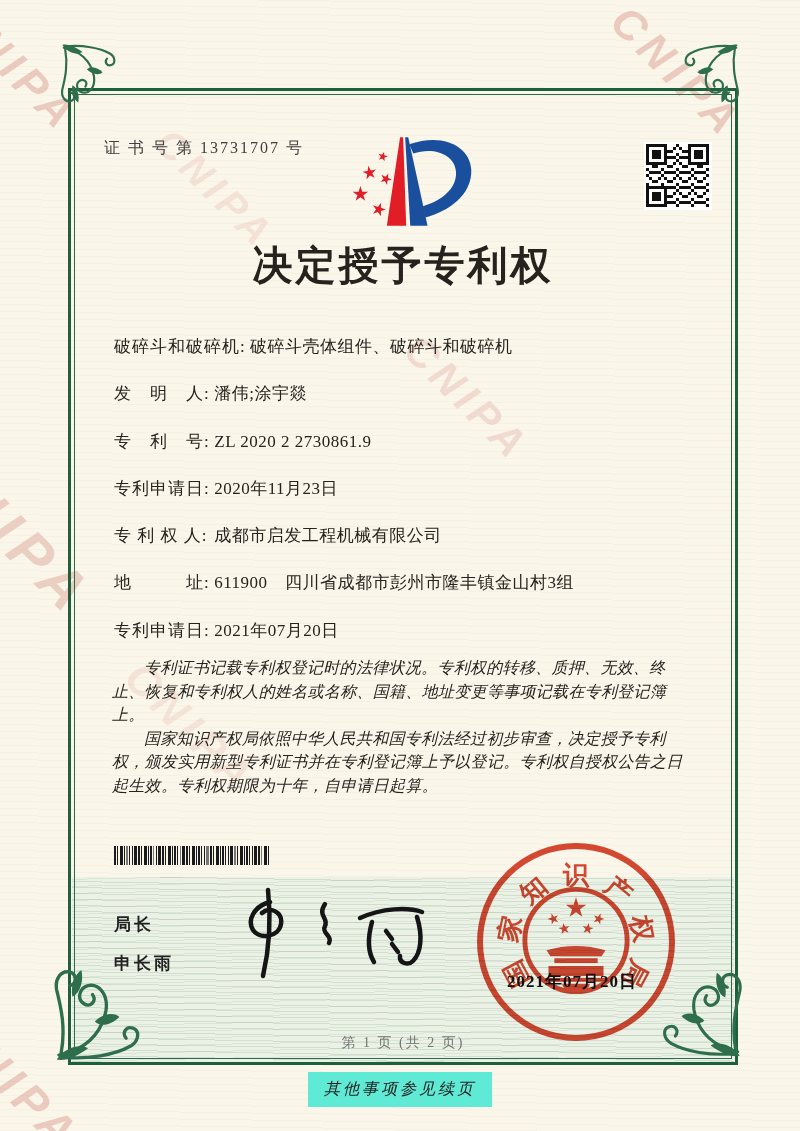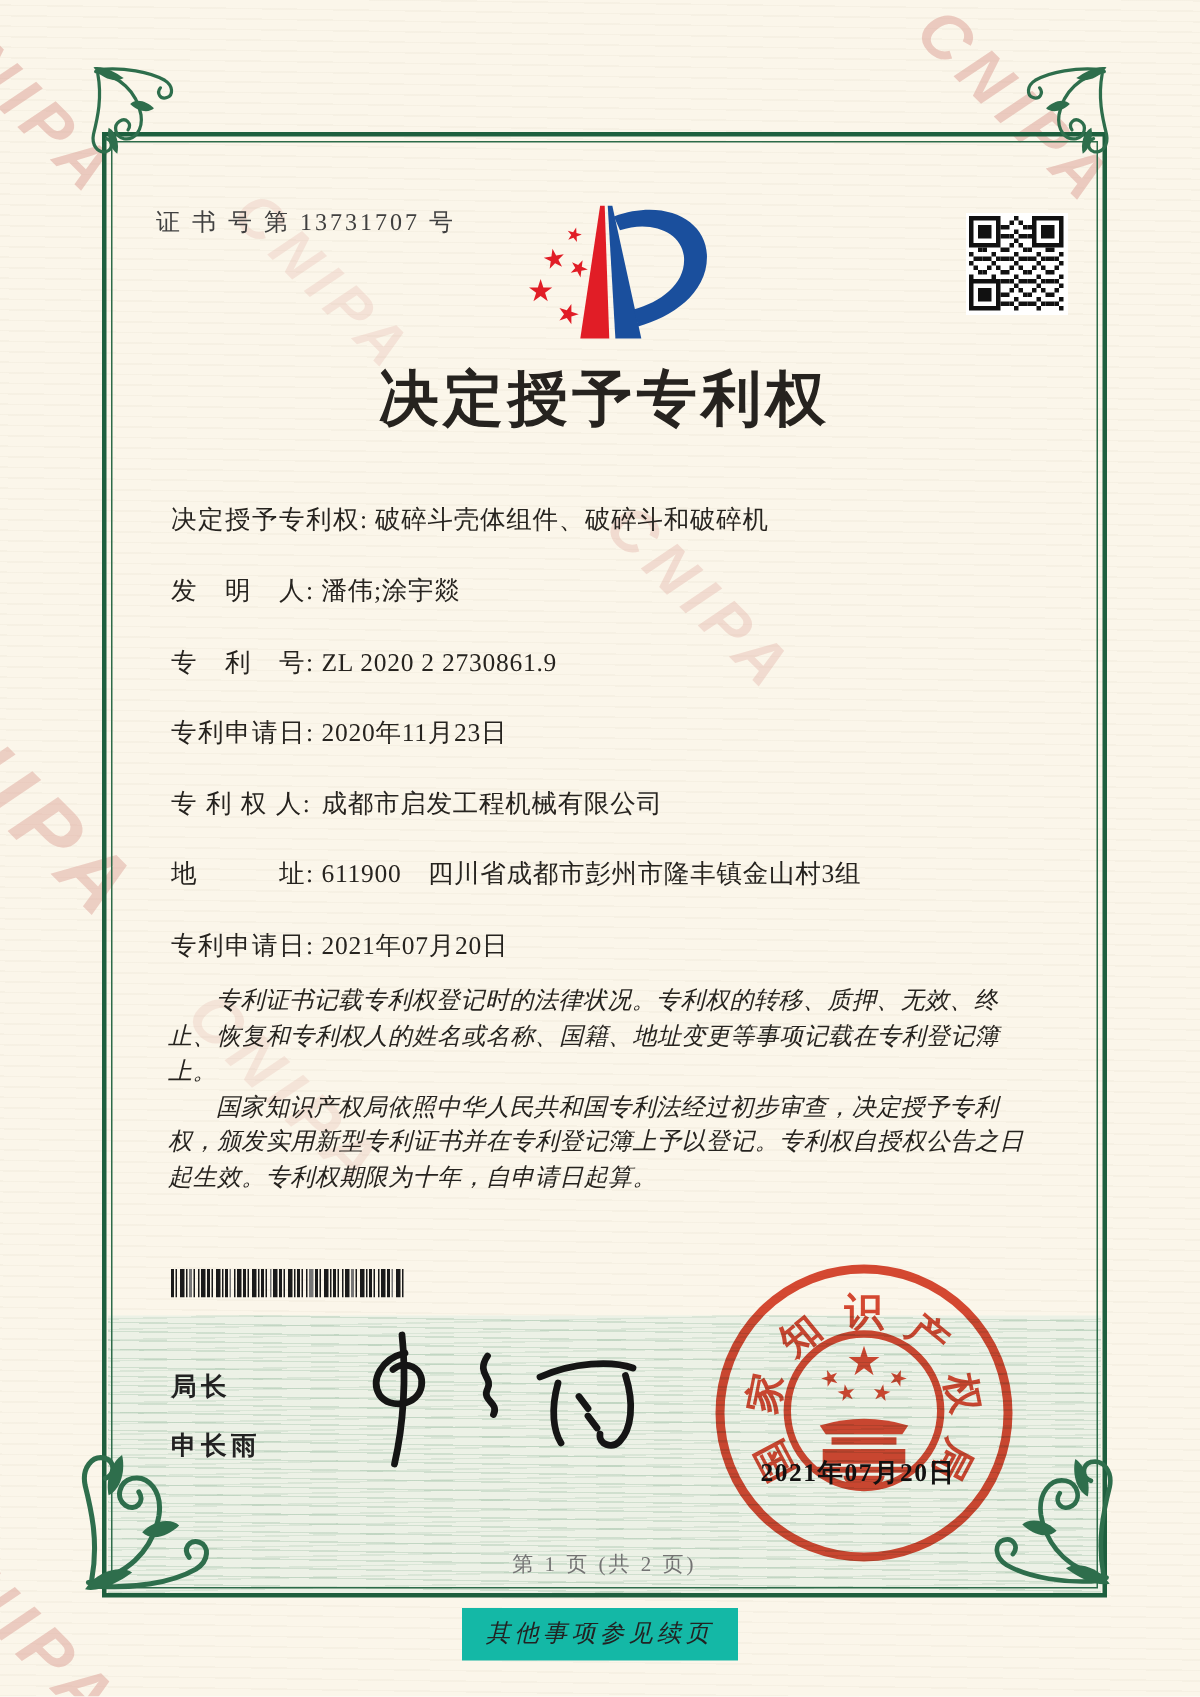--- a/index.html
+++ b/index.html
@@ -54,21 +54,21 @@
   .sig{position:absolute;left:224px;top:878px;width:214px;height:108px;z-index:4;}
   .seal{position:absolute;left:477px;top:843px;width:186px;height:186px;border:6px solid #d6402a;
         border-radius:50%;z-index:5;mix-blend-mode:multiply;opacity:.95;}
   .seal .ch{position:absolute;left:50%;top:50%;font-size:26px;font-weight:bold;color:#d6402a;
         font-family:"Liberation Serif","DejaVu Serif",serif;}
   .emblem{position:absolute;left:50%;top:50%;width:118px;height:124px;transform:translate(-50%,-52%);}
   .sealdate{position:absolute;left:482px;top:970px;width:180px;text-align:center;z-index:6;
         font-size:17px;font-weight:bold;color:#111;letter-spacing:1px;}
   .pageinfo{position:absolute;left:68px;top:1034px;width:670px;text-align:center;z-index:4;
         font-size:14px;letter-spacing:2px;color:#737373;}
-  .contnote{position:absolute;left:308px;top:1072px;z-index:4;background:#14b8a6;
+  .contnote{position:absolute;left:308px;top:1072px;z-index:4;background:#5eead4;
         padding:7px 16px;font-size:16px;font-style:italic;letter-spacing:3px;color:#222;}
 </style>
 </head>
 <body>
 
 <div class="page">
 
   <svg width="0" height="0" style="position:absolute" aria-hidden="true">
     <defs>
       <path id="st" d="M0,-1 L0.2245,-0.309 L0.951,-0.309 L0.3633,0.118 L0.5878,0.809 L0,0.382 L-0.5878,0.809 L-0.3633,0.118 L-0.951,-0.309 L-0.2245,-0.309 Z"></path>
@@ -252,21 +252,21 @@
       <use href="#st" transform="translate(49,54) scale(6) rotate(25)"></use>
       <use href="#st" transform="translate(24,69) scale(8)"></use>
       <use href="#st" transform="translate(42,84) scale(7) rotate(18)"></use>
     </g>
   </svg>
 
   <div class="title">决定授予专利权</div>
 
   <div class="fields">
     <div class="frow">
-      <span class="flabel">决定授予专利权:</span>
+      <span class="flabel">破碎斗和破碎机:</span>
       <span class="fvalue">破碎斗壳体组件、破碎斗和破碎机</span>
     </div>
     <div class="frow">
       <span class="flabel">发　明　人:</span>
       <span class="fvalue">潘伟;涂宇燚</span>
     </div>
     <div class="frow">
       <span class="flabel">专　利　号:</span>
       <span class="fvalue">ZL 2020 2 2730861.9</span>
     </div>

